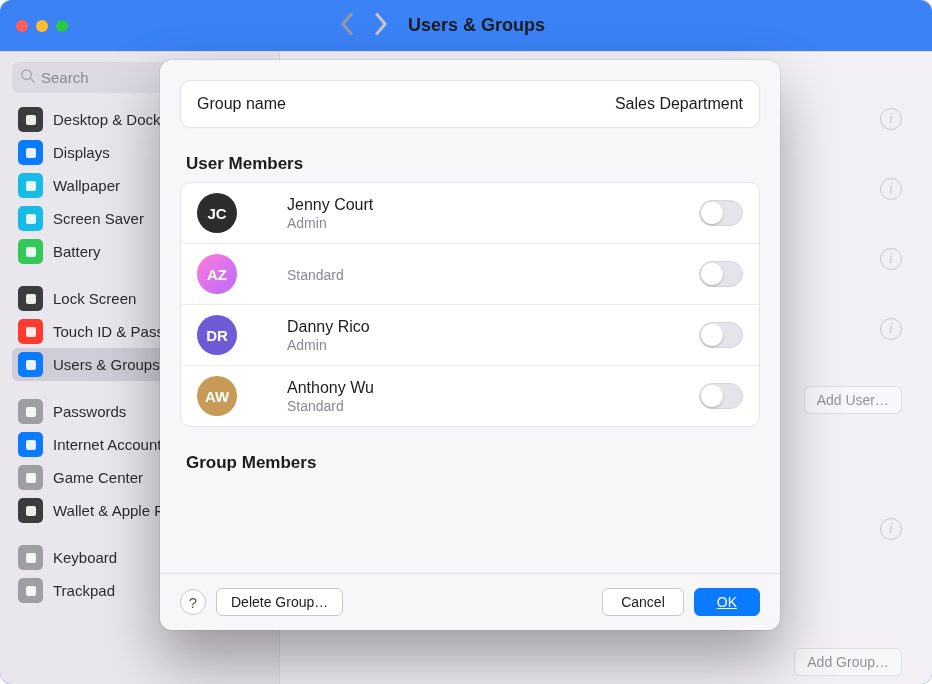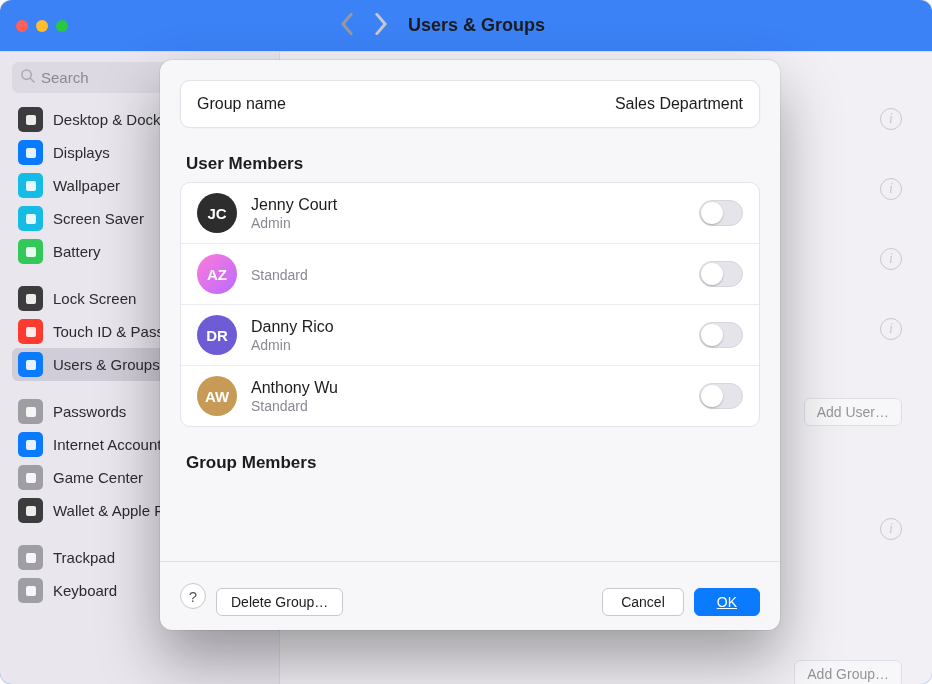--- a/index.html
+++ b/index.html
@@ -18,33 +18,33 @@
 .sidebar{ width:280px; background:#e9e6ee; padding:10px 12px; border-right:1px solid #dcdbe0; overflow:hidden;}
 .search{ display:flex; align-items:center; gap:6px; background:#dcd9e2; border-radius:7px; padding:6px 8px; color:#8a8892; margin-bottom:10px;}
 .search svg{width:15px;height:15px;opacity:.6;}
 .sbitem{display:flex;align-items:center; gap:10px; padding:4px 6px; border-radius:6px; font-size:15px; color:#2c2c2e; white-space:nowrap; overflow:hidden;}
 .sbitem .icon{width:25px;height:25px;border-radius:5px;display:flex;align-items:center;justify-content:center;flex:none;}
 .sbitem.selected{background:#d0cdd8;}
 .spacer{height:14px;}
 .main{flex:1; position:relative; background:#f3f2f5; overflow:hidden;}
 .cardrow{ position:absolute; right:30px; display:flex; gap:14px; align-items:center;}
 .infoicon{ width:22px; height:22px; border:1.5px solid #9a989e; border-radius:50%; color:#9a989e; display:flex;align-items:center;justify-content:center; font-family:Georgia,serif; font-style:italic; font-size:14px;}
-.btn{ background:#fff; border:1px solid #c9c8ce; border-radius:6px; padding:5px 12px; font-size:14px; color:#1c1c1e;margin-top:12px;}
+.btn{ background:#fff; border:1px solid #c9c8ce; border-radius:6px; padding:5px 12px; font-size:14px; color:#1c1c1e;}
 .dim{ position:absolute; inset:0; background:rgba(240,239,244,.55);}
 .modal{ position:absolute; left:160px; top:60px; width:620px; height:570px; background:#f7f6f9; border-radius:12px; box-shadow:0 30px 60px rgba(0,0,0,.35), 0 0 0 1px rgba(0,0,0,.06); display:flex; flex-direction:column; padding:20px 0 0;}
 .modal .inner{ padding:0 20px; overflow:hidden;}
 .fieldrow{ background:#fff; border:1px solid #e4e3e8; border-radius:10px; padding:14px 16px; display:flex; justify-content:space-between; font-size:16px; color:#1c1c1e; box-shadow:0 0 0 .5px rgba(0,0,0,.03);}
 .fieldrow .label{color:#1c1c1e;}
 .fieldrow .value{color:#1c1c1e;}
 .sectionhead{ font-size:17px; font-weight:700; color:#1c1c1e; margin:26px 6px 8px;}
 .list{ background:#fff; border:1px solid #e4e3e8; border-radius:10px;}
 .member{ display:flex; align-items:center; gap:14px; padding:10px 16px; }
 .member + .member{border-top:1px solid #ececf0;}
 .avatar{width:40px;height:40px;border-radius:50%;flex:none;display:flex;align-items:center;justify-content:center;font-weight:600;color:#fff;font-size:15px;}
-.mtext{flex:1;}
+.mtext{flex:1;margin-left:36px;}
 .mname{font-size:16px;color:#1c1c1e;}
 .mrole{font-size:14px;color:#8a8892;margin-top:1px;}
 .toggle{ width:44px; height:26px; background:#e5e4ea; border-radius:13px; position:relative; border:1px solid #d6d5db;}
 .toggle::after{content:"";position:absolute;left:1px;top:1px;width:22px;height:22px;border-radius:50%;background:#fff;box-shadow:0 1px 2px rgba(0,0,0,.25);}
 .footer{ border-top:1px solid #e0dfe5; padding:14px 20px; display:flex; align-items:center; gap:10px; margin-top:auto;}
 .help{width:26px;height:26px;border-radius:50%;background:#fff;border:1px solid #c9c8ce;display:flex;align-items:center;justify-content:center;font-size:15px;color:#555;}
 .footer .spacer2{flex:1;}
 .btn.primary{ background:#0a7aff; color:#fff; border-color:#0a7aff; padding:5px 22px;text-decoration:underline;}
 .btn.cancel{padding:5px 18px;}
 .btn.del{padding:5px 14px;}
@@ -179,29 +179,29 @@
             </div>
             <span>Wallet &amp; Apple Pay</span>
           </div>
           <div class="spacer"></div>
           <div class="sbitem">
             <div class="icon" style="background: rgb(158, 158, 164);">
               <svg class="sbicon-svg" viewBox="0 0 16 16">
                 <rect x="3" y="3" width="10" height="10" rx="2" fill="rgba(255,255,255,.9)"></rect>
               </svg>
             </div>
+            <span>Keyboard</span>
+          </div>
+          <div class="sbitem">
+            <div class="icon" style="background: rgb(158, 158, 164);">
+              <svg class="sbicon-svg" viewBox="0 0 16 16">
+                <rect x="3" y="3" width="10" height="10" rx="2" fill="rgba(255,255,255,.9)"></rect>
+              </svg>
+            </div>
             <span>Trackpad</span>
-          </div>
-          <div class="sbitem">
-            <div class="icon" style="background: rgb(158, 158, 164);">
-              <svg class="sbicon-svg" viewBox="0 0 16 16">
-                <rect x="3" y="3" width="10" height="10" rx="2" fill="rgba(255,255,255,.9)"></rect>
-              </svg>
-            </div>
-            <span>Keyboard</span>
           </div>
         </div>
     </div>
 
     <div class="main">
       <div class="cardrow" style="top:56px;">
           <div class="infoicon">i</div>
         </div>
       <div class="cardrow" style="top:126px;">
           <div class="infoicon">i</div>

